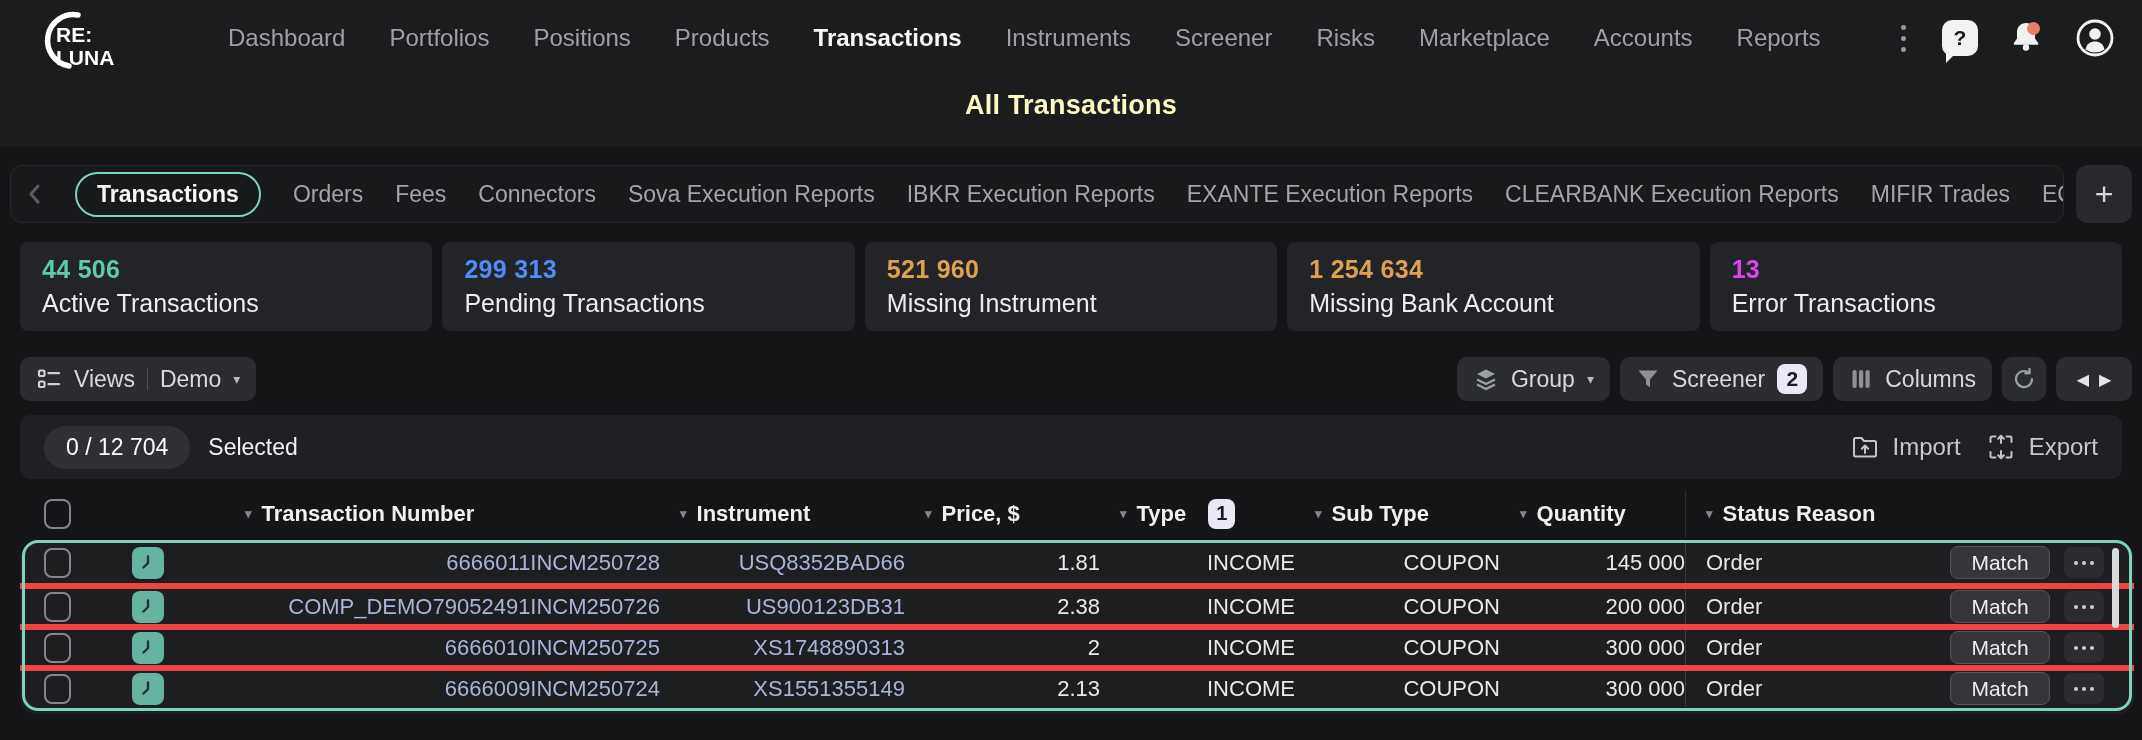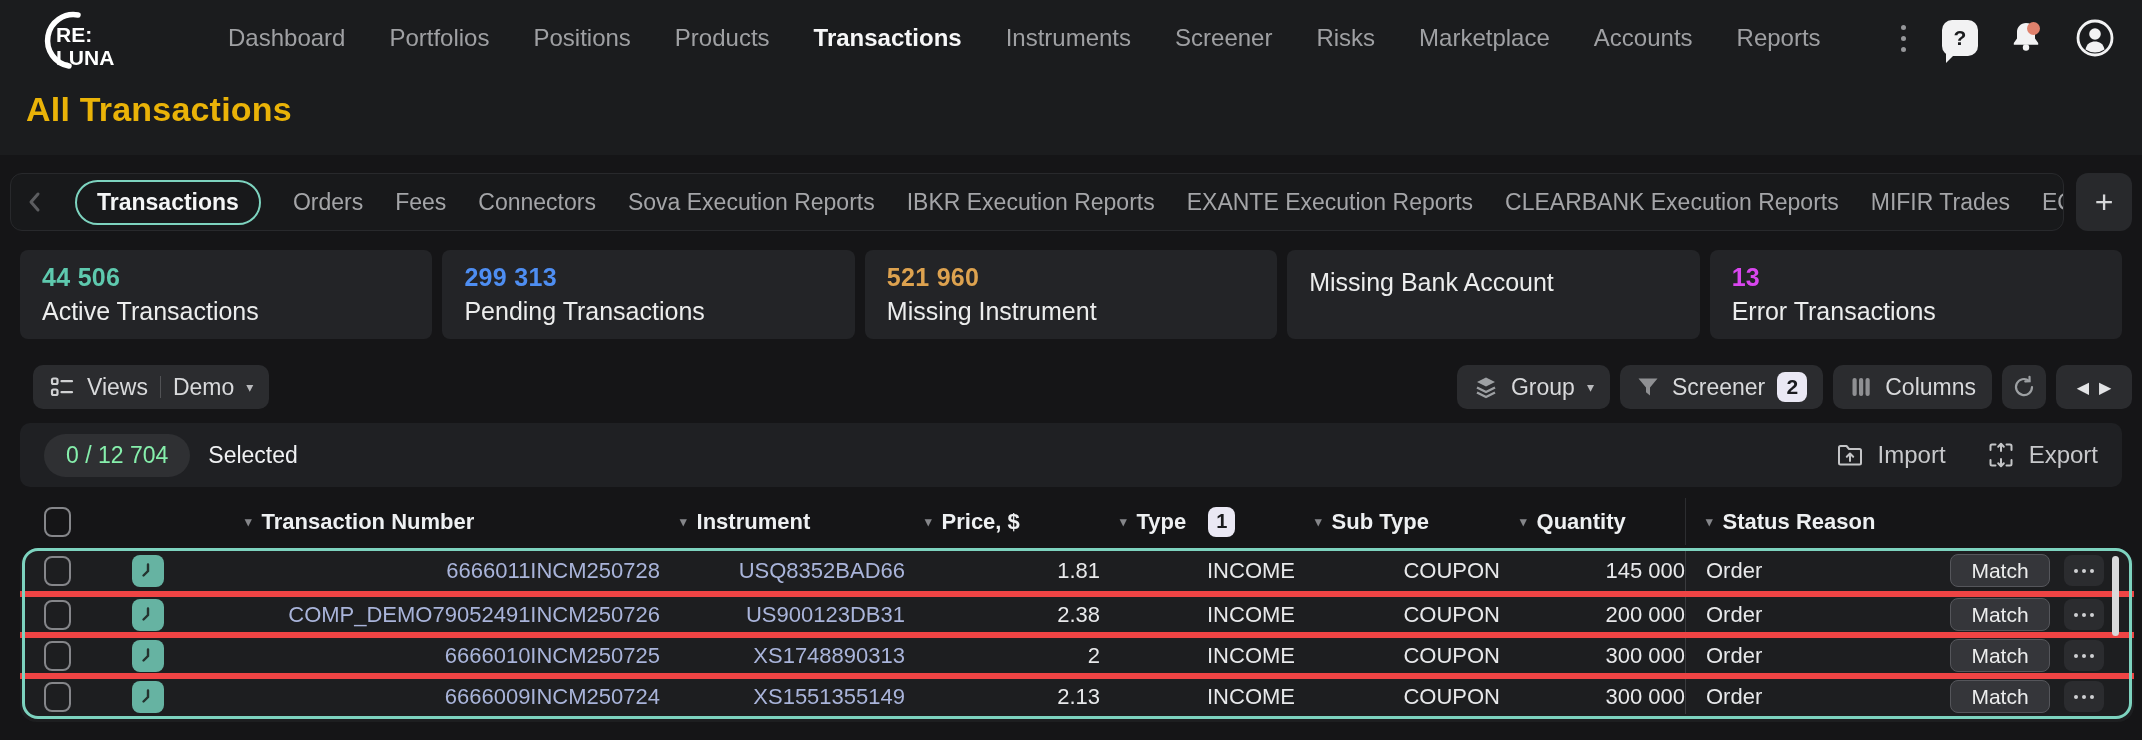--- a/index.html
+++ b/index.html
@@ -18,53 +18,53 @@
   .nav-item.active { color:#f7f7f8; font-weight:700; }
   .top-icons { margin-left:auto; display:flex; align-items:center; gap:28px; flex-shrink:0; }
   .kebab { display:flex; flex-direction:column; gap:6px; padding:4px 8px; cursor:pointer; }
   .kebab i { width:5px; height:5px; border-radius:50%; background:#96979a; }
   .help-bubble { position:relative; width:36px; height:36px; background:#f2f2f3; border-radius:10px;
     display:flex; align-items:center; justify-content:center; font-size:21px; font-weight:700; color:#1b1c1e; cursor:pointer; }
   .help-bubble::after { content:""; position:absolute; left:4px; bottom:-7px;
     border:8px solid transparent; border-top-color:#f2f2f3; border-left-color:#f2f2f3; }
   .icon-btn { cursor:pointer; display:flex; align-items:center; }
   .titlebar { padding:14px 26px 26px; }
-  .page-title { font-size:34px; font-weight:700; color:#eab308; letter-spacing:.2px; }
+  .page-title { font-size:27px; font-weight:700; color:#fef9c3; letter-spacing:.2px;text-align:center; }
   
   .tabstrip-row { display:flex; gap:12px; margin:18px 10px 0; align-items:stretch; }
   .tabstrip { flex:1; height:58px; background:#18191b; border:1px solid #28292c; border-radius:12px;
     display:flex; align-items:center; gap:32px; padding:0 16px; overflow:hidden; white-space:nowrap; }
   .tab { font-size:23px; color:#a4a5a8; cursor:pointer; flex-shrink:0; }
   .tab.active { color:#f5f6f7; font-weight:700; border:2.5px solid #7dd3bf; border-radius:999px; padding:7px 20px; }
   .tab-scroll { flex-shrink:0; display:flex; align-items:center; cursor:pointer; }
   .add-tab-btn { width:56px; height:58px; background:#28292c; border-radius:12px; flex-shrink:0;
     display:flex; align-items:center; justify-content:center; font-size:32px; font-weight:400; color:#d6d7d9; cursor:pointer; }
   
   .cards { display:flex; gap:10px; margin:19px 20px 16px; }
   .card { flex:1; background:#232427; border-radius:8px; padding:13px 22px; cursor:default; }
   .card .value { font-size:25px; font-weight:700; letter-spacing:.3px; }
   .card .label { font-size:25px; color:#eceded; margin-top:5px; }
   .v-teal { color:#5ec9ae; } .v-blue { color:#4e8ef2; } .v-orange { color:#dda24f; } .v-red { color:#d946ef; }
   
-  .toolbar { display:flex; align-items:center; margin:26px 10px 0 33px;justify-content:flex-end; }
+  .toolbar { display:flex; align-items:center; margin:26px 10px 0 20px;justify-content:flex-end; }
   .tbtn { height:44px; background:#2b2c2f; border-radius:10px; display:flex; align-items:center;
     gap:12px; padding:0 16px; font-size:23px; color:#d8d9db; cursor:pointer; flex-shrink:0; }
   .tbtn .sep { width:1px; height:22px; background:#515255; }
   .caret { font-size:14px; color:#b9babd; }
   .toolbar-right { margin-left:auto; display:flex; gap:10px; }
   .badge { min-width:30px; height:30px; padding:0 7px; background:#eae8f4; color:#1a1b1e; font-weight:700;
     font-size:21px; border-radius:8px; display:flex; align-items:center; justify-content:center; }
   .sq-btn { width:44px; }
   .arrows-btn { width:76px; justify-content:center; gap:10px; padding:0; font-size:16px; color:#e3e4e6; }
   
   .sel-band { margin:14px 20px 0; height:64px; background:#1f2023; border-radius:10px;
     display:flex; align-items:center; padding:0 24px; }
-  .sel-pill { background:#2f3033; border-radius:999px; padding:8px 22px; font-size:23px; color:#86efac; cursor:default; }
+  .sel-pill { background:#2f3033; border-radius:999px; padding:8px 22px; font-size:23px; color:#ffffff; cursor:default; }
   .sel-label { margin-left:18px; font-size:23px; color:#f0f1f3; }
-  .io-group { margin-left:auto; display:flex; gap:40px; }
+  .io-group { margin-left:auto; display:flex; gap:25px; }
   .io-btn { display:flex; align-items:center; gap:13px; font-size:24px; color:#c7c8cb; cursor:pointer; }
   
   .table-wrap { margin:11px 8px 0 20px; }
   .grid-row { display:grid; grid-template-columns:90px 115px 435px 245px 195px 195px 205px 185px 1fr; align-items:center; }
   .thead { height:47px; }
   .th { display:flex; align-items:center; gap:10px; padding-left:20px; font-size:22px; font-weight:700; color:#eef0f2; white-space:nowrap; }
   .th .caret { color:#85868a; font-size:13px; cursor:pointer; }
   .th-badge { min-width:27px; height:30px; margin-left:12px; font-size:20px; }
   .th-pinned { border-left:1px solid #2c2d30; align-self:stretch; }
   .checkbox { width:27px; height:30px; border:2px solid #85868a; border-radius:8px; margin-left:24px; cursor:pointer; background:transparent; }
@@ -171,20 +171,21 @@
     </div>
     <div class="card">
       <div class="value v-blue">299 313</div>
       <div class="label">Pending Transactions</div>
     </div>
     <div class="card">
       <div class="value v-orange">521 960</div>
       <div class="label">Missing Instrument</div>
     </div>
     <div class="card">
+      <div class="value v-orange">1 254 634</div>
       <div class="label">Missing Bank Account</div>
     </div>
     <div class="card">
       <div class="value v-red">13</div>
       <div class="label">Error Transactions</div>
     </div>
   </div>
 
   <div class="toolbar">
     <div class="tbtn">

